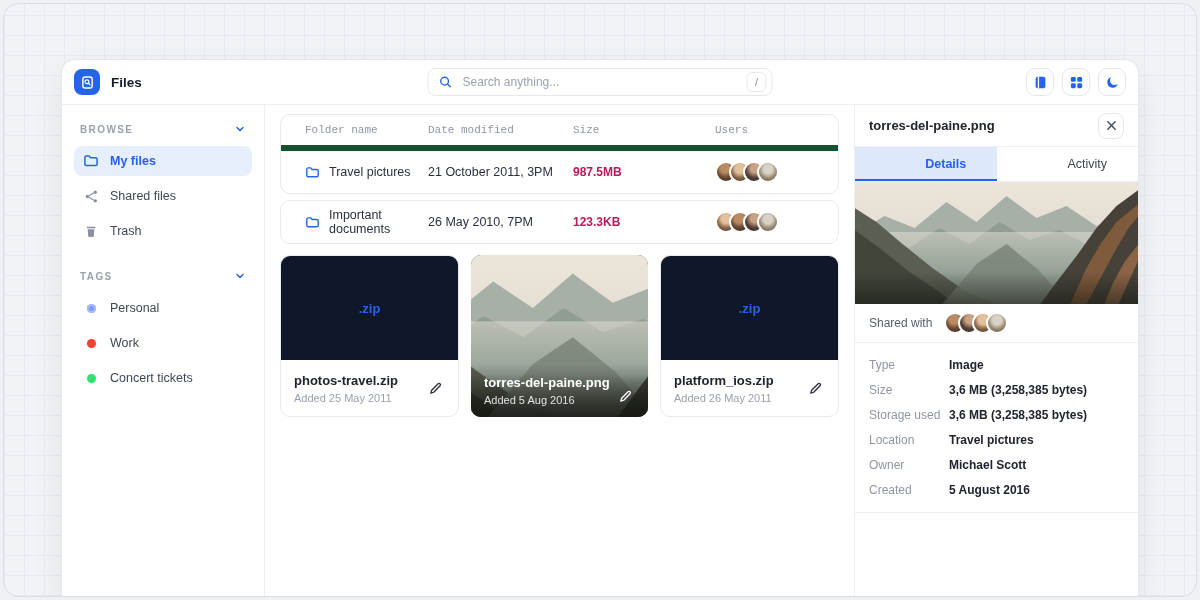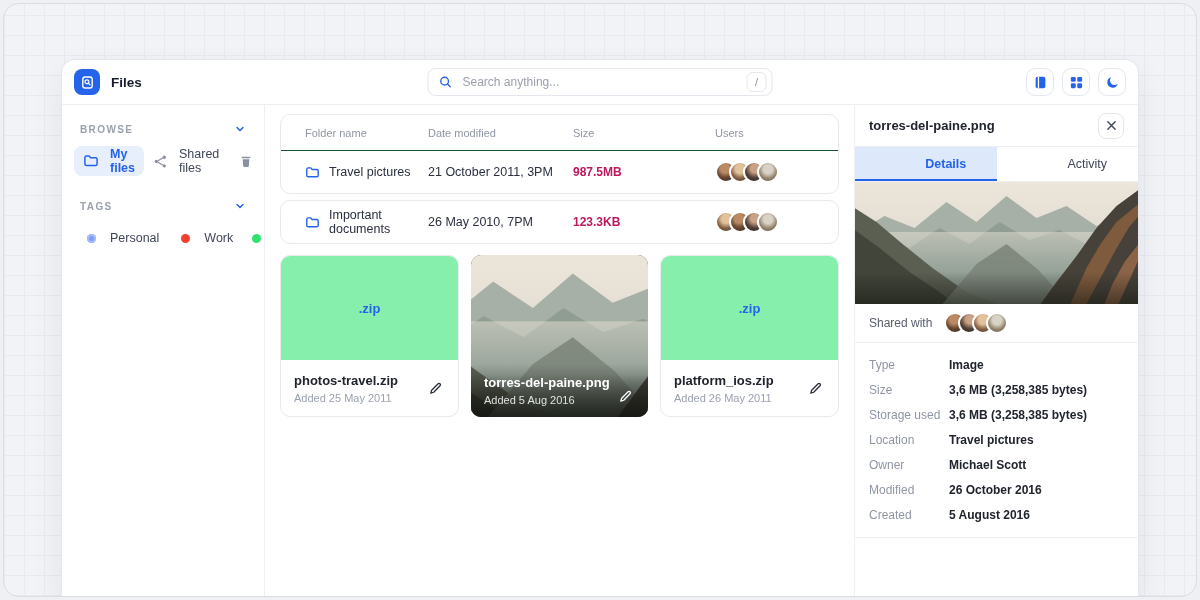--- a/index.html
+++ b/index.html
@@ -35,55 +35,55 @@
   
   .body{flex:1;display:flex;min-height:0;}
   .sidebar{width:203px;flex:0 0 203px;border-right:1px solid #edeff3;padding:16px 12px;}
   .main{flex:1;min-width:0;padding:9px 15px;background:#fff;}
   .panel{width:284px;flex:0 0 284px;border-left:1px solid #edeff3;display:flex;
     flex-direction:column;overflow:hidden;}
 
   
   .section-head{display:flex;justify-content:space-between;align-items:center;
     color:#9aa1ae;font-size:10px;font-weight:bold;letter-spacing:1.4px;padding:2px 6px;}
-  .nav{margin-top:9px;display:flex;flex-direction:row;}
+  .nav{margin-top:9px;display:flex;flex-direction:column;gap:5px;}
   .nav-item{display:flex;align-items:center;gap:11px;height:30px;padding:0 9px;
     border-radius:8px;font-size:12.5px;color:#3f4656;cursor:pointer;}
   .nav-item.active{background:#e7eefc;color:#2563eb;font-weight:bold;}
   .nav-item .ic{display:flex;width:16px;justify-content:center;}
   .tags-block{margin-top:22px;}
   .tag-dot{width:9px;height:9px;border-radius:50%;flex:0 0 auto;}
   .dot-personal{background:#7d9bf7;box-shadow:inset 0 0 0 2px #a8bdfa;}
   .dot-work{background:#f4402f;}
   .dot-travels{background:#f7e733;}
   .dot-concert{background:#2ee26e;}
 
   
   .table-card{border:1px solid #e7e9ee;border-radius:10px;overflow:hidden;background:#fff;}
   .tgrid{display:grid;grid-template-columns:123px 145px 142px 1fr;align-items:center;
     padding-left:24px;}
-  .thead{height:36px;border-bottom:1px solid #14532d;font-size:11px;color:#8f96a3;}
+  .thead{height:36px;border-bottom:6px solid #14532d;font-size:11px;color:#8f96a3;font-family:Liberation Mono, monospace;}
   .trow{height:42px;font-size:12.5px;color:#2a3040;cursor:pointer;}
   .row2{margin-top:6px;}
   .row2 .trow{border-bottom:0;}
   .folder-cell{display:flex;align-items:center;gap:9px;}
   .size{color:#be185d;font-weight:bold;font-size:12px;}
   .avatars{display:flex;}
   .avatar{width:22px;height:22px;border-radius:50%;border:2px solid #fff;margin-left:-8px;}
   .avatar:first-child{margin-left:0;}
   .a1{background:radial-gradient(circle at 45% 30%,#b98a64 0 28%,#6d4a33 55%,#2c241e 100%);}
   .a2{background:radial-gradient(circle at 50% 32%,#e3c19b 0 30%,#8a6548 60%,#3a2e25 100%);}
   .a3{background:radial-gradient(circle at 55% 30%,#caa184 0 26%,#55423a 58%,#211c19 100%);}
   .a4{background:radial-gradient(circle at 50% 35%,#d9d2c6 0 30%,#97876f 60%,#5c5244 100%);}
 
   
   .cards{display:flex;gap:12px;margin-top:11px;}
   .card{flex:1;height:162px;border:1px solid #e7e9ee;border-radius:10px;overflow:hidden;
     background:#fff;display:flex;flex-direction:column;cursor:pointer;}
-  .card-top{flex:1;background:#86efac;display:flex;align-items:center;justify-content:center;}
+  .card-top{flex:1;background:#0f172a;display:flex;align-items:center;justify-content:center;}
   .zip-label{color:#2563eb;font-size:13px;font-weight:bold;}
   .card-foot{height:56px;flex:0 0 56px;display:flex;align-items:center;
     justify-content:space-between;padding:0 13px;}
   .file-name{font-size:13px;font-weight:bold;color:#20242e;}
   .file-added{font-size:11px;color:#9aa1ae;margin-top:4px;}
   .pencil-btn{background:none;border:0;padding:2px;cursor:pointer;color:#2b2f3a;display:flex;}
   .image-card{position:relative;border:0;background:#3a3e38;}
   .image-card .scene{position:absolute;inset:0;width:100%;height:100%;}
   .img-overlay{position:absolute;left:0;right:0;bottom:0;padding:11px 13px;display:flex;
     align-items:flex-end;justify-content:space-between;
@@ -405,24 +405,20 @@
           </div>
           <div class="field">
             <span class="f-label">Location</span>
             <span class="f-value">Travel pictures</span>
           </div>
           <div class="field">
             <span class="f-label">Owner</span>
             <span class="f-value">Michael Scott</span>
           </div>
           <div class="field">
-            <span class="f-label">Modified</span>
-            <span class="f-value">26 October 2016</span>
-          </div>
-          <div class="field">
             <span class="f-label">Created</span>
             <span class="f-value">5 August 2016</span>
           </div>
         </div>
       </div>
     </div>
   </div>
 </div>
 
 </body></html>

